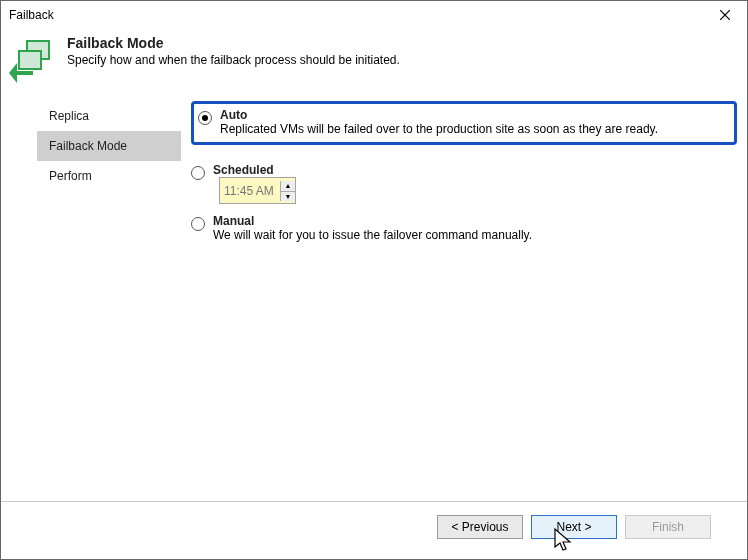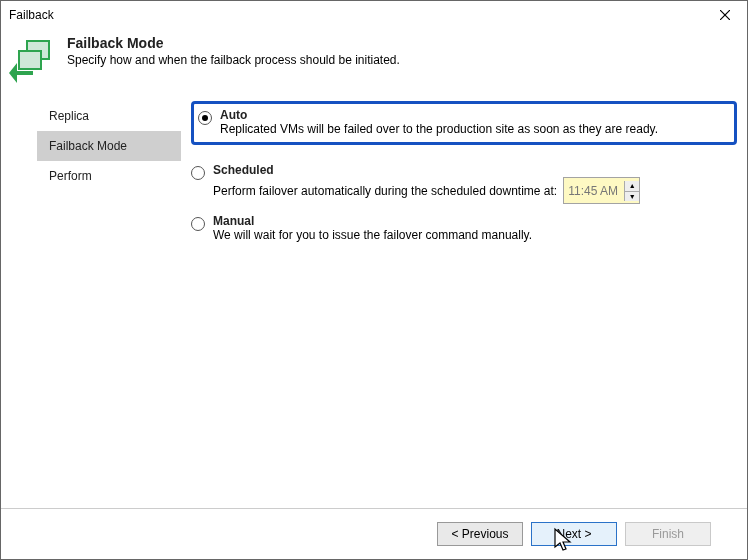--- a/index.html
+++ b/index.html
@@ -32,21 +32,21 @@
   .opt-text .desc { font-size:12px; color:#000; }
   .highlight { border:3px solid #1551c1; padding:4px 6px 6px 4px; border-radius:4px; margin-bottom:18px; }
 
   .time-row { display:flex; align-items:center; }
   .time-input { margin-left:6px; display:inline-flex; align-items:center; border:1px solid #a3a3a3; background:#fef9c3; height:27px; }
   .time-input input { border:none; width:60px; height:20px; padding:0 4px; font-family:inherit; font-size:12px; color:#777; background:transparent; }
   .spinner { display:flex; flex-direction:column; border-left:1px solid #aaa; }
   .spinner button { width:14px; height:10px; border:none; background:#eee; padding:0; line-height:1; font-size:7px; cursor:default; }
   .spinner button + button { border-top:1px solid #aaa; }
 
-  .footer { position:absolute; left:0; right:0; bottom:1px; height:50px; border-top:1px solid #ccc; display:flex; justify-content:flex-end; align-items:center; padding:0 14px; gap:8px; background:#fff; }
+  .footer { position:absolute; left:0; right:0; bottom:8px; height:50px; border-top:1px solid #ccc; display:flex; justify-content:flex-end; align-items:center; padding:0 14px; gap:8px; background:#fff; }
   .btn { min-width:86px; height:24px; border:1px solid #999; background:#e9e9e9; font-family:inherit; font-size:12px; text-align:center; cursor:default; }
   .btn.default { border:1px solid #2a72c8; background:#e5f1fb; }
   .btn:disabled { color:#9a9a9a; background:#efefef; border-color:#c9c9c9; }
   .btn-gap { width:14px; }
 
   .cursor { position:absolute; right:174px; bottom:6px; width:20px; height:26px; pointer-events:none; }
 </style>
 </head>
 <body>
 
@@ -93,21 +93,20 @@
           <div class="desc">Replicated VMs will be failed over to the production site as soon as they are ready.</div>
         </div>
       </div>
     </div>
 
     <div class="opt-group">
       <div class="radio"></div>
       <div class="opt-text">
         <div class="label">Scheduled</div>
         <div class="desc time-row">
-          <span>Perform failover automatically during the scheduled downtime at:</span>
           <span class="time-input">
             <input type="text" value="11:45 AM" style="">
             <span class="spinner">
               <button>▲</button>
               <button>▼</button>
             </span>
           </span>
         </div>
       </div>
     </div>

